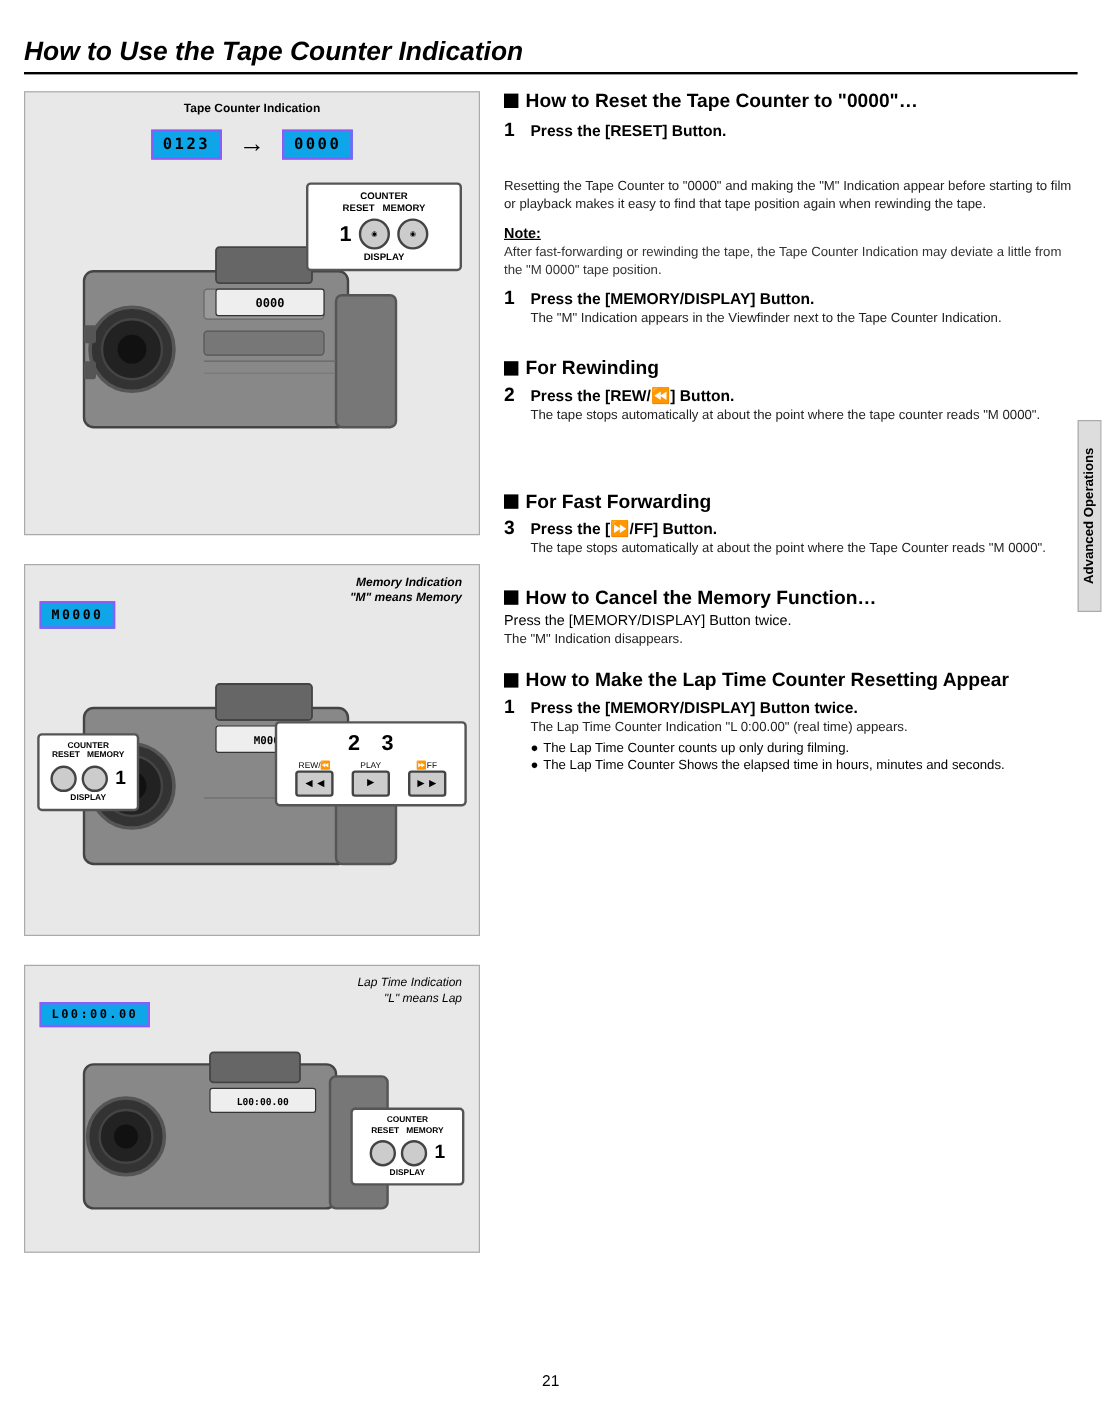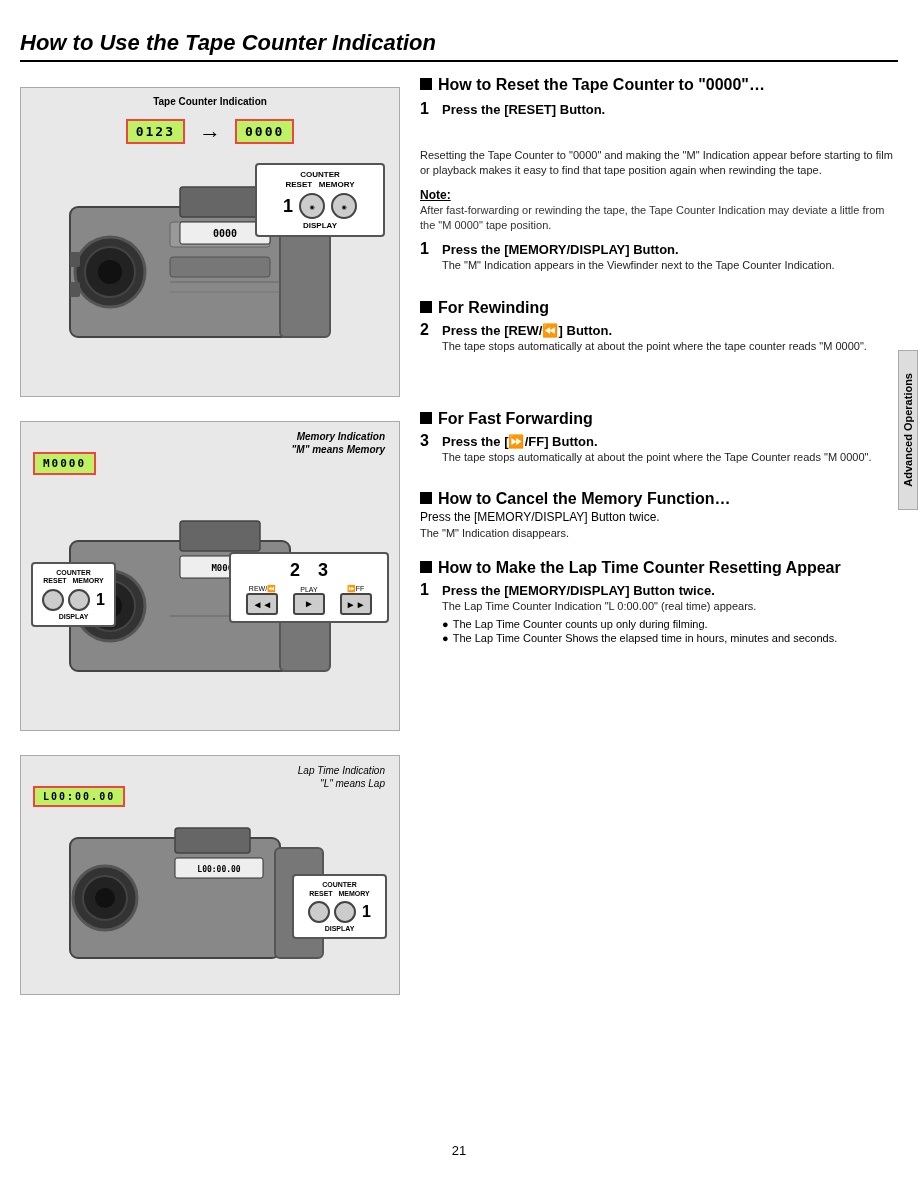--- a/index.html
+++ b/index.html
@@ -140,38 +140,38 @@
       border: 1px solid #aaa;
       background: #e8e8e8;
       position: relative;
       margin-bottom: 8px;
     }
 
     .mono-display {
       font-family: monospace;
       font-size: 13px;
       font-weight: bold;
-      border: 2px solid #ef4444;
-      background: #bef264;
+      border: 2px solid #8b5cf6;
+      background: #0ea5e9;
       padding: 3px 8px;
       letter-spacing: 2px;
     }
   </style>
 </head>
 <body>
 
 <div class="page">
 
   <div class="page-title">How to Use the Tape Counter Indication</div>
 
   <div class="main-content">
 
     <div class="left-col">
 
-      <div class="diagram-section diagram-box-top" style="height:310px; position:relative;margin-top:11px;">
+      <div class="diagram-section diagram-box-top" style="height:370px; position:relative;">
 
         <div style="position:absolute;top:8px;left:50%;transform:translateX(-50%);white-space:nowrap;font-size:10px;font-weight:bold;z-index:2;">Tape Counter Indication</div>
 
         <div style="position:absolute;top:30px;left:10px;right:10px;display:flex;align-items:center;justify-content:center;gap:14px;z-index:2;">
           <div class="mono-display">0123</div>
           <div style="font-size:22px;font-weight:bold;">→</div>
           <div class="mono-display">0000</div>
         </div>
 
         <div style="position:absolute;top:70px;left:0;right:0;bottom:0;display:flex;align-items:center;justify-content:center;">

